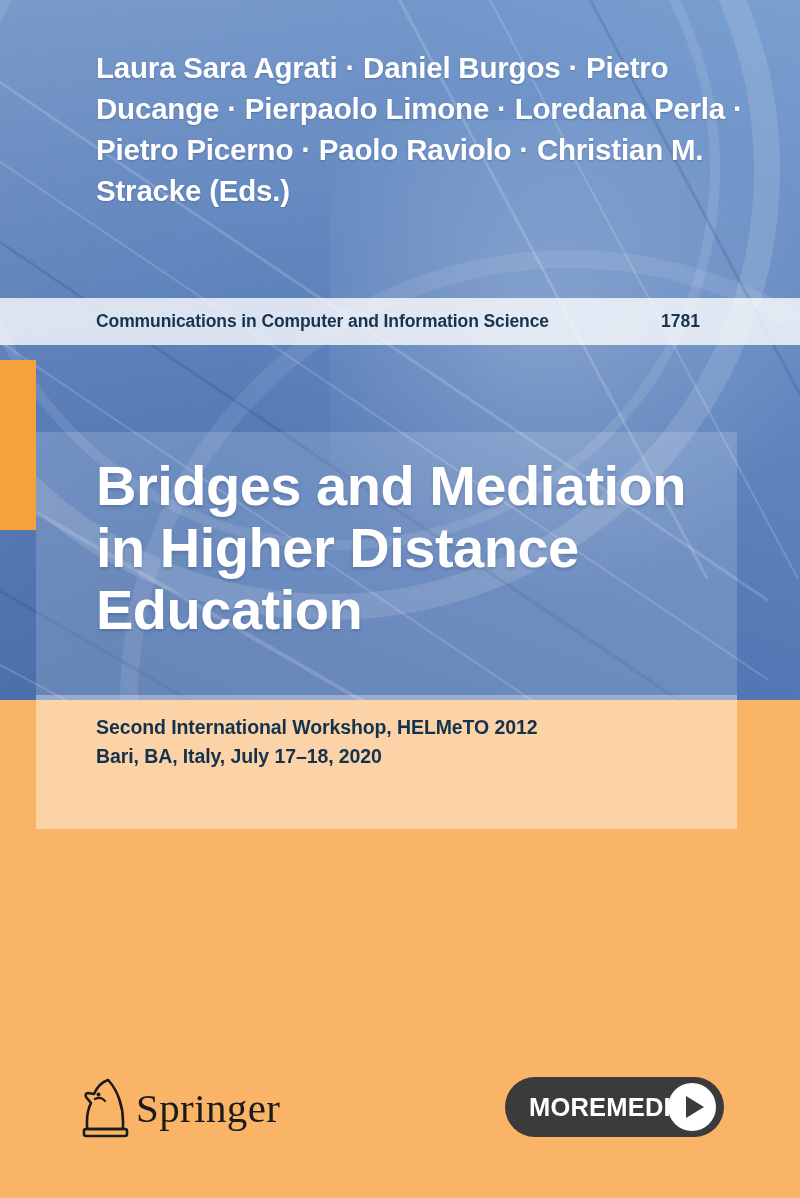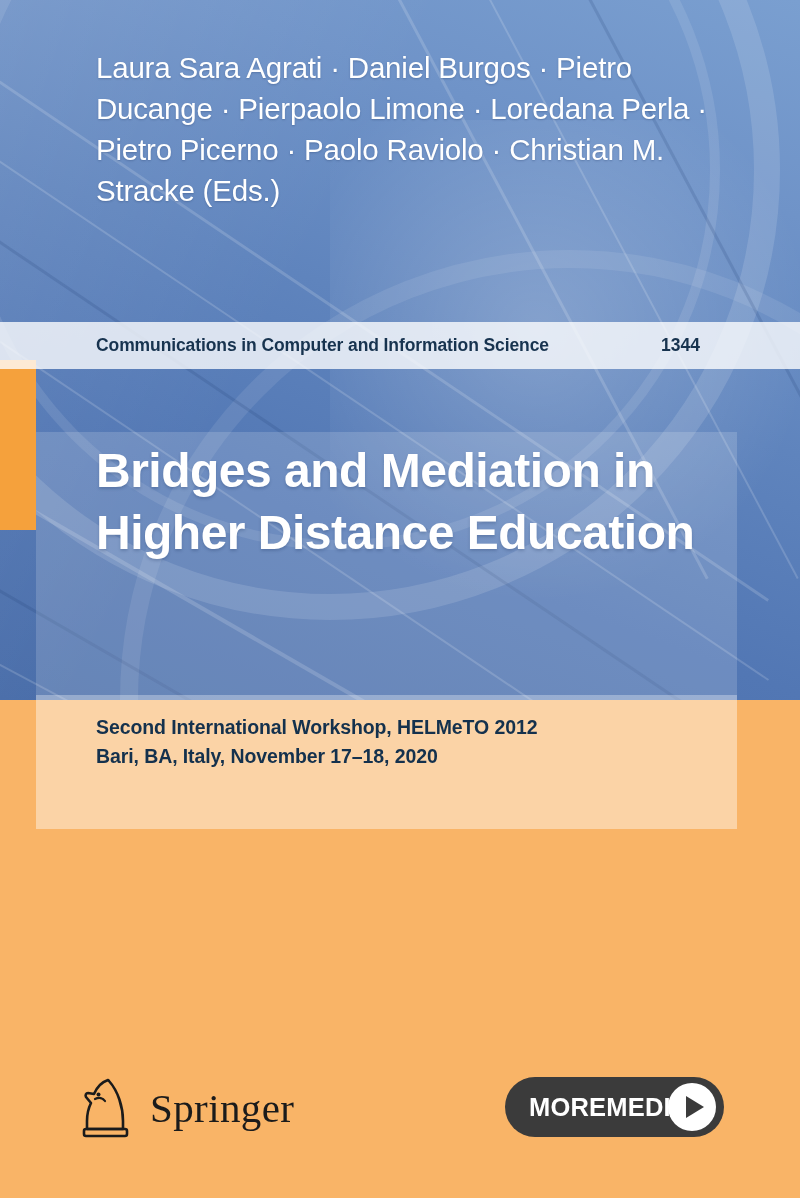--- a/index.html
+++ b/index.html
@@ -94,31 +94,31 @@
   }
 
   
   .authors {
     position: absolute;
     left: 96px;
     top: 47px;
     width: 650px;
     color: #ffffff;
     font-size: 29.5px;
-    font-weight: normal;
+    font-weight: bold;
     line-height: 41px;
     letter-spacing: -0.2px;
     text-shadow: 0 1px 2px rgba(20,40,80,0.25);
   }
 
   
   .series-bar {
     position: absolute;
     left: 0;
-    top: 322px;
+    top: 298px;
     width: 800px;
     height: 47px;
     background: rgba(255,255,255,0.78);
     display: flex;
     align-items: center;
   }
   .series-bar .series-name {
     margin-left: 96px;
     font-size: 17.5px;
     font-weight: bold;
@@ -138,24 +138,24 @@
     position: absolute;
     left: 36px;
     top: 432px;
     width: 701px;
     height: 263px;
     background: rgba(255,255,255,0.16);
   }
   .title {
     position: absolute;
     left: 96px;
-    top: 440px;
+    top: 455px;
     width: 640px;
     color: #ffffff;
-    font-size: 48px;
+    font-size: 56px;
     font-weight: bold;
     line-height: 62px;
     letter-spacing: -0.5px;
     text-shadow: 0 2px 3px rgba(20,40,80,0.22);
   }
 
   
   .subtitle-panel {
     position: absolute;
     left: 36px;
@@ -185,21 +185,21 @@
     height: 70px;
     display: flex;
     align-items: center;
   }
   .springer .mark {
     width: 58px;
     height: 62px;
     flex: 0 0 58px;
   }
   .springer .wordmark {
-    margin-left: 14px;
+    margin-left: 0;
     font-family: "Liberation Serif", serif;
     font-size: 41px;
     color: #1b1b1b;
     letter-spacing: 0.4px;
   }
 
   
   .moremedia {
     position: absolute;
     left: 505px;
@@ -264,30 +264,30 @@
     <div class="strand" style="left:470px; top:-40px; width:700px; height:2px; transform:rotate(62deg);"></div>
     <div class="strand dark" style="left:560px; top:-60px; width:700px; height:3px; transform:rotate(62deg);"></div>
   </div>
 
   <div class="spine-strip"></div>
 
   <div class="authors">Laura Sara Agrati · Daniel Burgos · Pietro Ducange · Pierpaolo Limone · Loredana Perla · Pietro Picerno · Paolo Raviolo · Christian M. Stracke (Eds.)</div>
 
   <div class="series-bar">
     <span class="series-name">Communications in Computer and Information Science</span>
-    <span class="series-number">1344</span>
+    <span class="series-number">1781</span>
   </div>
 
   <div class="title-panel"></div>
   <div class="title">Bridges and Mediation in Higher Distance Education</div>
 
   <div class="subtitle-panel"></div>
   <div class="subtitle">
     <div>Second International Workshop, HELMeTO 2012</div>
-    <div>Bari, BA, Italy, November 17–18, 2020</div>
+    <div>Bari, BA, Italy, July 17–18, 2020</div>
   </div>
 
   <div class="springer">
     <span class="mark">
       <svg width="58" height="62" viewBox="0 0 58 62" xmlns="http://www.w3.org/2000/svg">
         <path d="M30 3 C24 5 19 10 16 17 L10 16 C8 16 7 18 8 20 L13 26 C10 32 9 38 9 44 L9 52 L45 52 L45 44 C45 30 40 14 31 4 Z" fill="none" stroke="#1b1b1b" stroke-width="2.6" stroke-linejoin="round"></path>
         <path d="M17 22 C21 20 25 21 27 24" fill="none" stroke="#1b1b1b" stroke-width="2.2" stroke-linecap="round"></path>
         <circle cx="20.5" cy="17.5" r="2" fill="#1b1b1b"></circle>
         <rect x="6" y="52" width="43" height="7" rx="2" fill="none" stroke="#1b1b1b" stroke-width="2.6"></rect>
       </svg>

